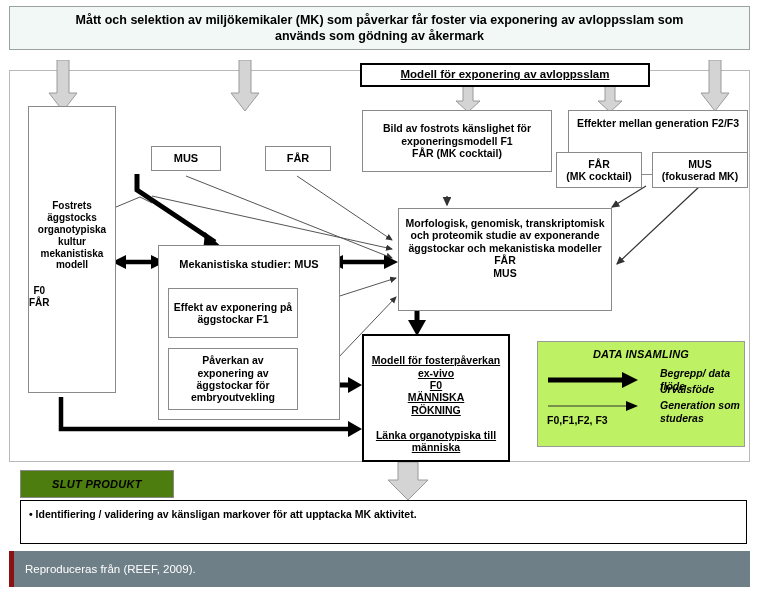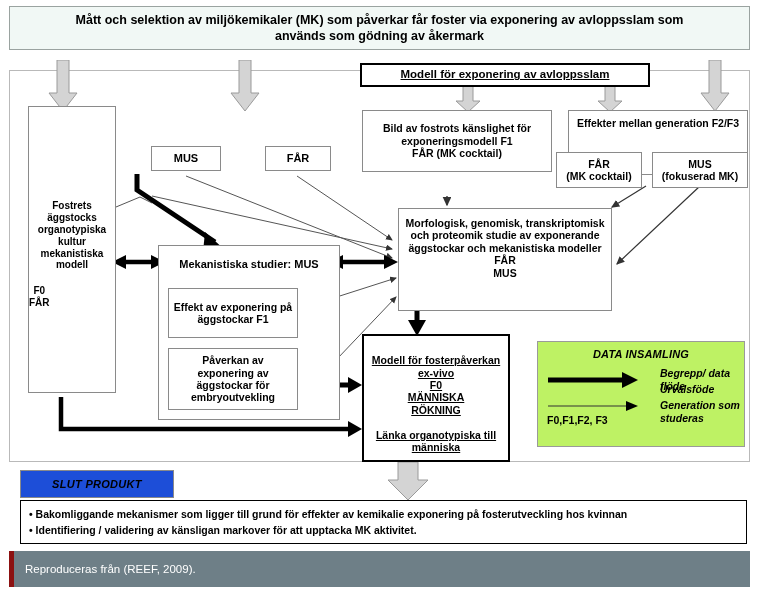--- a/index.html
+++ b/index.html
@@ -19,21 +19,21 @@
 
   #main-frame{position:absolute;left:9px;top:70px;width:741px;height:392px;
       border:1px solid #b9b9b9;box-sizing:border-box;background:transparent;}
 
   .blockarrow{position:absolute;}
 
   
   #wires{position:absolute;left:0;top:0;width:767px;height:601px;pointer-events:none;}
 
   #slut-produkt{position:absolute;left:20px;top:470px;width:154px;height:28px;
-      border:1px solid #8a8a8a;background:#1d4ed8;box-sizing:border-box;
+      border:1px solid #8a8a8a;background:#4d7c0f;box-sizing:border-box;
       display:flex;align-items:center;justify-content:center;
       font-style:italic;font-weight:bold;font-size:11px;letter-spacing:.3px;}
 
   #bullets{position:absolute;left:20px;top:500px;width:727px;height:44px;
       border:1px solid #000;background:#fff;box-sizing:border-box;
       padding:5px 8px 0 8px;font-size:10.5px;font-weight:bold;line-height:1.55;}
   #bullets div{white-space:nowrap;}
 
   #footer{position:absolute;left:9px;top:551px;width:741px;height:36px;
       background:#6e7f87;box-sizing:border-box;
@@ -207,21 +207,20 @@
     <div class="legend-label" style="left:122px;top:41px;">Urvalsföde</div>
     <div class="legend-label" style="left:122px;top:57px;width:80px;">Generation som studeras</div>
     <div id="legend-gen" style="width:68px;">F0,F1,F2, F3</div>
   </div>
 
   <div id="slut-produkt">
     <span>SLUT PRODUKT</span>
   </div>
 
   <div id="bullets">
-    <div>• Bakomliggande mekanismer som ligger till grund för effekter av kemikalie exponering på fosterutveckling hos kvinnan</div>
     <div>• Identifiering / validering av känsligan markover för att upptacka MK aktivitet.</div>
   </div>
 
   <div id="footer">
     <span id="footer-text">Reproduceras från (REEF, 2009).</span>
   </div>
   <div id="footer-accent"></div>
 
 </div>
 

